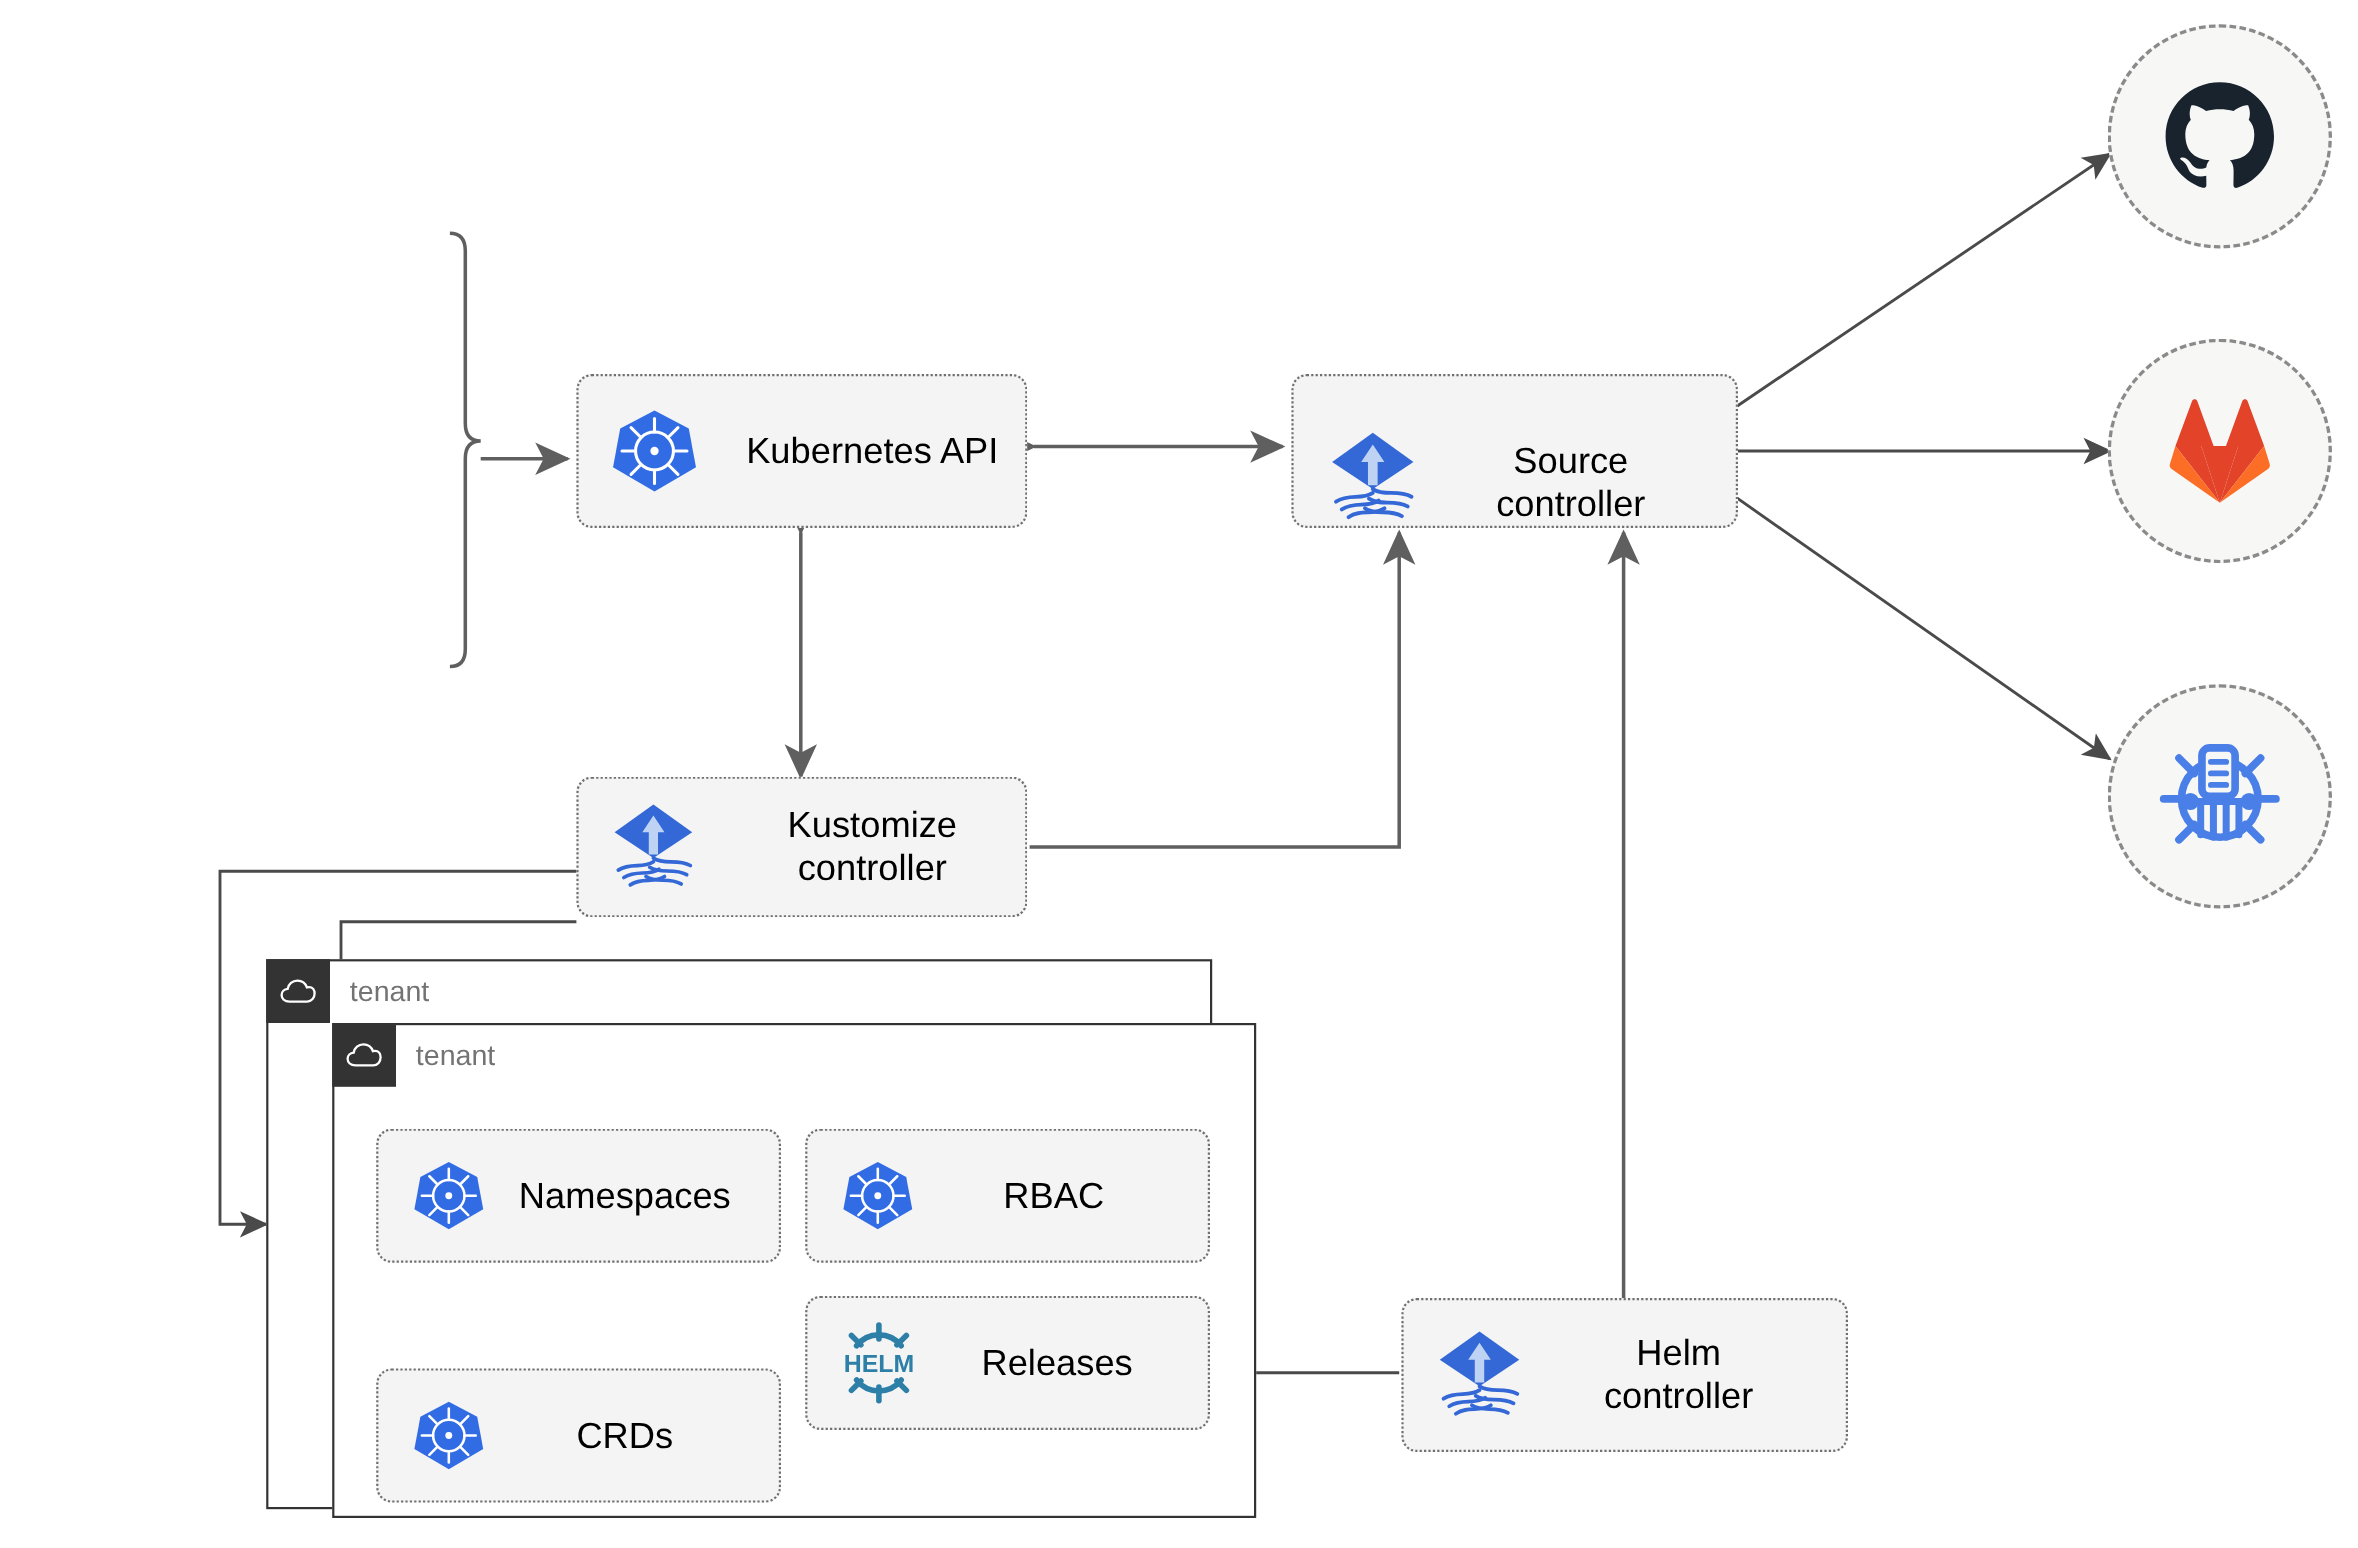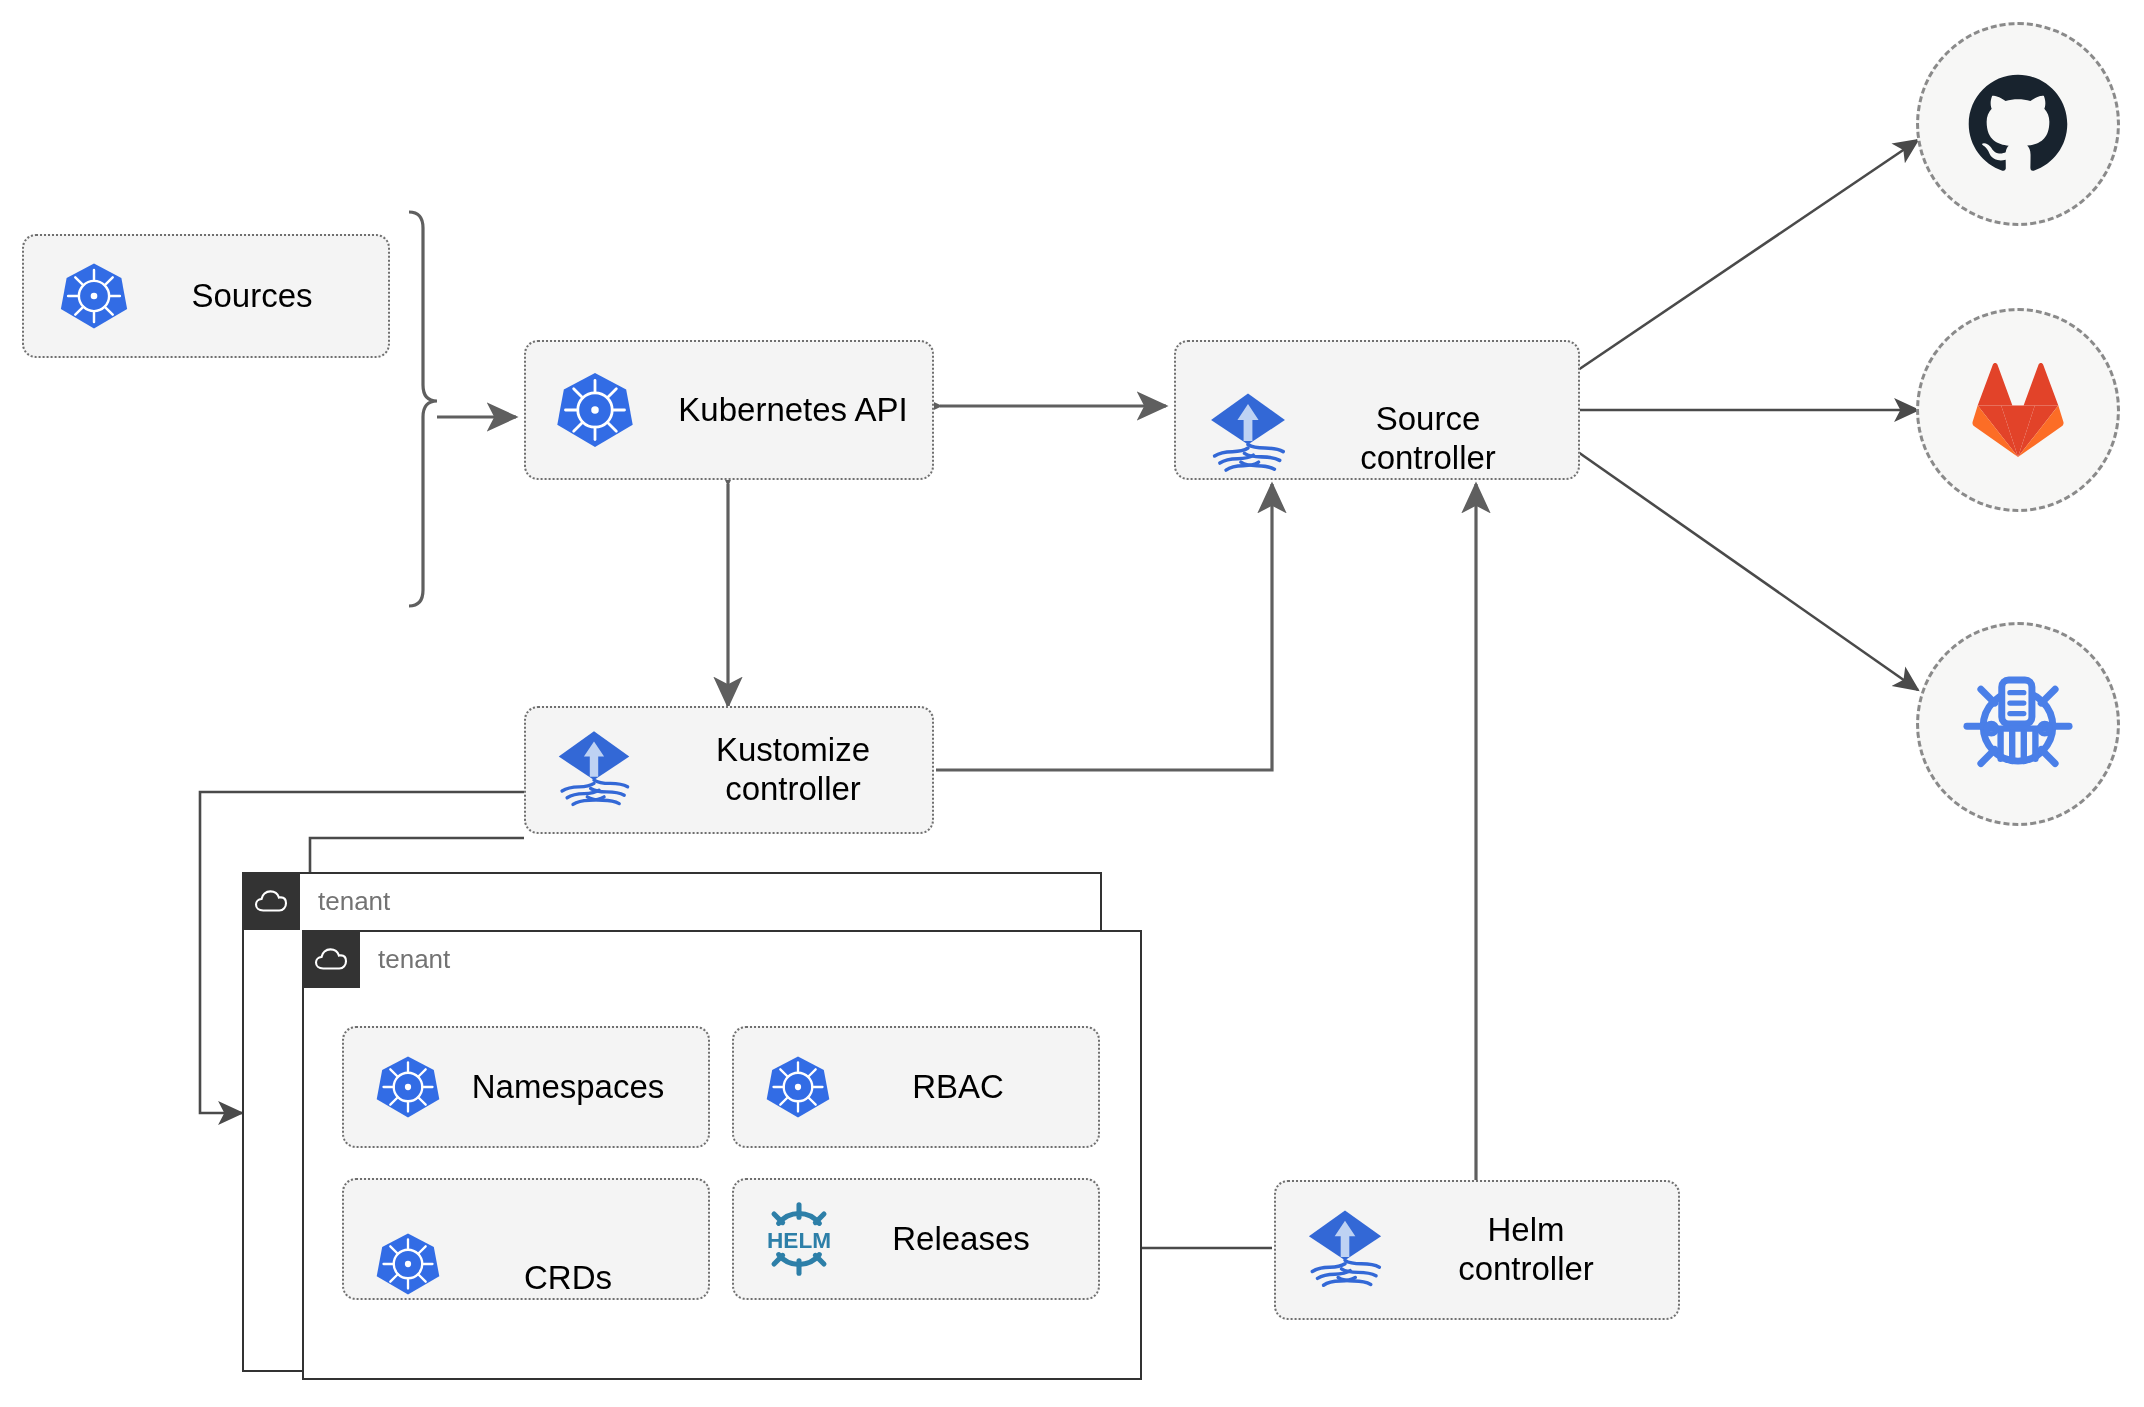--- a/index.html
+++ b/index.html
@@ -121,40 +121,20 @@
           <path d="M9.2,21.5 C4.6,21.5 2,18.8 2,15.6 C2,12.6 4.4,10.2 7.5,10.0
                    C8.2,5.6 11.9,2.4 16.4,2.4 C20.4,2.4 23.8,5.0 25.0,8.6
                    C25.6,8.4 26.2,8.35 26.9,8.35 C30.3,8.35 32,11.0 32,14.2
                    C32,18.0 29.4,21.5 25.3,21.5 Z" fill="none" stroke="#ffffff" stroke-width="2.1"></path>
         </svg>
       </div>
       <div class="tablabel">tenant</div>
     </div>
   </div>
 
-  <div class="node" style="left:22px;top:234px;width:368px;height:124px;">
-    <div class="ico" style="margin-left:34px;">
-      <svg width="72" height="72" viewBox="0 0 100 100">
-        <polygon points="50,5 88,25 96,68 50,95 4,68 12,25" fill="#326CE5"></polygon>
-        <g fill="none" stroke="#ffffff" stroke-width="3.4" stroke-linecap="round">
-          <circle cx="50" cy="50" r="21"></circle>
-          <circle cx="50" cy="50" r="4.6" fill="#ffffff" stroke="none"></circle>
-          <line x1="50" y1="29" x2="50" y2="14"></line>
-          <line x1="50" y1="71" x2="50" y2="86"></line>
-          <line x1="29" y1="50" x2="14" y2="50"></line>
-          <line x1="71" y1="50" x2="86" y2="50"></line>
-          <line x1="35" y1="35" x2="24" y2="24"></line>
-          <line x1="65" y1="65" x2="76" y2="76"></line>
-          <line x1="65" y1="35" x2="76" y2="24"></line>
-          <line x1="35" y1="65" x2="24" y2="76"></line>
-        </g>
-      </svg>
-    </div>
-    <div class="lbl">Sources</div>
-  </div>
 
 
   <div class="node" style="left:524px;top:340px;width:410px;height:140px;gap:32px;">
     <div class="ico" style="margin-left:28px;">
       <svg width="82" height="82" viewBox="0 0 100 100">
         <polygon points="50,5 88,25 96,68 50,95 4,68 12,25" fill="#326CE5"></polygon>
         <g fill="none" stroke="#ffffff" stroke-width="3.4" stroke-linecap="round">
           <circle cx="50" cy="50" r="21"></circle>
           <circle cx="50" cy="50" r="4.6" fill="#ffffff" stroke="none"></circle>
           <line x1="50" y1="29" x2="50" y2="14"></line>
@@ -263,21 +243,21 @@
           <line x1="35" y1="35" x2="24" y2="24"></line>
           <line x1="65" y1="65" x2="76" y2="76"></line>
           <line x1="65" y1="35" x2="76" y2="24"></line>
           <line x1="35" y1="65" x2="24" y2="76"></line>
         </g>
       </svg>
     </div>
     <div class="lbl">RBAC</div>
   </div>
 
-  <div class="node" style="left:342px;top:1178px;width:368px;height:122px;align-items:flex-end;">
+  <div class="node" style="left:342px;top:1244px;width:368px;height:122px;">
     <div class="ico" style="margin-left:30px;">
       <svg width="68" height="68" viewBox="0 0 100 100">
         <polygon points="50,5 88,25 96,68 50,95 4,68 12,25" fill="#326CE5"></polygon>
         <g fill="none" stroke="#ffffff" stroke-width="3.4" stroke-linecap="round">
           <circle cx="50" cy="50" r="21"></circle>
           <circle cx="50" cy="50" r="4.6" fill="#ffffff" stroke="none"></circle>
           <line x1="50" y1="29" x2="50" y2="14"></line>
           <line x1="50" y1="71" x2="50" y2="86"></line>
           <line x1="29" y1="50" x2="14" y2="50"></line>
           <line x1="71" y1="50" x2="86" y2="50"></line>

